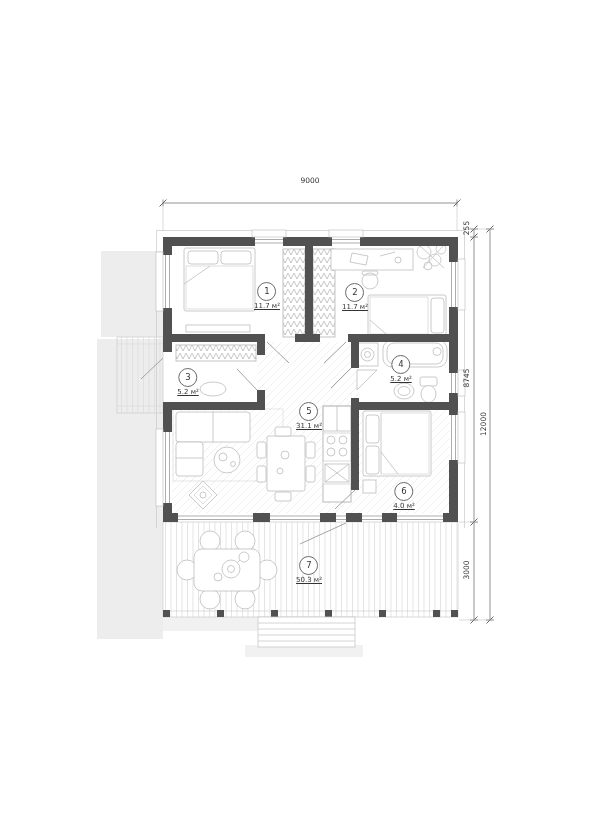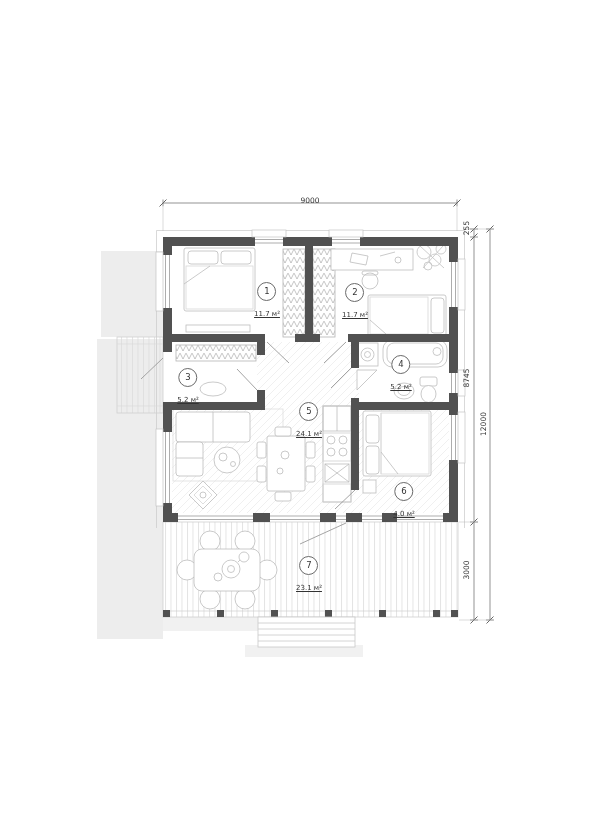--- a/index.html
+++ b/index.html
@@ -7,21 +7,21 @@
     position:relative;width:600px;height:823px;background:#fff;overflow:hidden;
     font-family:"DejaVu Sans", sans-serif;color:#222;
   }
   .canvas svg{position:absolute;left:0;top:0;}
   .room-label{position:absolute;transform:translateX(-50%);text-align:center;z-index:5;}
   .room-label .num{
     width:17px;height:17px;border:1px solid #6a6a6a;border-radius:50%;
     font-size:8.5px;line-height:17px;margin:0 auto;background:#fff;color:#333;
   }
   .room-label .area{
-    font-size:7px;color:#333;text-decoration:underline;margin-top:9px;white-space:nowrap;
+    font-size:7px;color:#333;text-decoration:underline;margin-top:1px;white-space:nowrap;
   }
   .dim{position:absolute;font-size:7.5px;color:#333;white-space:nowrap;z-index:5;}
   .dim.h{transform:translateX(-50%);}
   .dim.v{transform:translate(-50%,-50%) rotate(-90deg);}
 </style>
 </head>
 <body>
 
 <div class="canvas">
 
@@ -301,21 +301,21 @@
         <line x1="486.5" y1="232.5" x2="493.5" y2="225.5" stroke-width="1"></line>
     <line x1="486" y1="620" x2="494" y2="620"></line>
         <line x1="486.5" y1="623.5" x2="493.5" y2="616.5" stroke-width="1"></line>
 
     <line x1="465" y1="229" x2="493" y2="229" stroke="#b5b5b5" stroke-width="0.5"></line>
     <line x1="459" y1="522" x2="478" y2="522" stroke="#b5b5b5" stroke-width="0.5"></line>
     <line x1="459" y1="620" x2="493" y2="620" stroke="#b5b5b5" stroke-width="0.5"></line>
   </g>
 </svg>
 
-<div class="dim h" style="left:310px;top:196px">9000</div>
+<div class="dim h" style="left:310px;top:176px">9000</div>
 <div class="dim v" style="left:466px;top:228px">255</div>
 <div class="dim v" style="left:466px;top:378px">8745</div>
 <div class="dim v" style="left:466px;top:570px">3000</div>
 <div class="dim v" style="left:483px;top:424px">12000</div>
 
 <div class="room-label" style="left:267px;top:282px">
   <div class="num">1</div>
   <div class="area">11.7 м²</div>
 </div>
 <div class="room-label" style="left:355px;top:283px">
@@ -325,24 +325,24 @@
 <div class="room-label" style="left:188px;top:368px">
   <div class="num">3</div>
   <div class="area">5.2 м²</div>
 </div>
 <div class="room-label" style="left:401px;top:355px">
   <div class="num">4</div>
   <div class="area">5.2 м²</div>
 </div>
 <div class="room-label" style="left:309px;top:402px">
   <div class="num">5</div>
-  <div class="area">24.1 м²</div>
+  <div class="area">31.1 м²</div>
 </div>
 <div class="room-label" style="left:404px;top:482px">
   <div class="num">6</div>
   <div class="area">4.0 м²</div>
 </div>
 <div class="room-label" style="left:309px;top:556px">
   <div class="num">7</div>
-  <div class="area">23.1 м²</div>
+  <div class="area">50.3 м²</div>
 </div>
 
 </div>
 
 </body></html>

